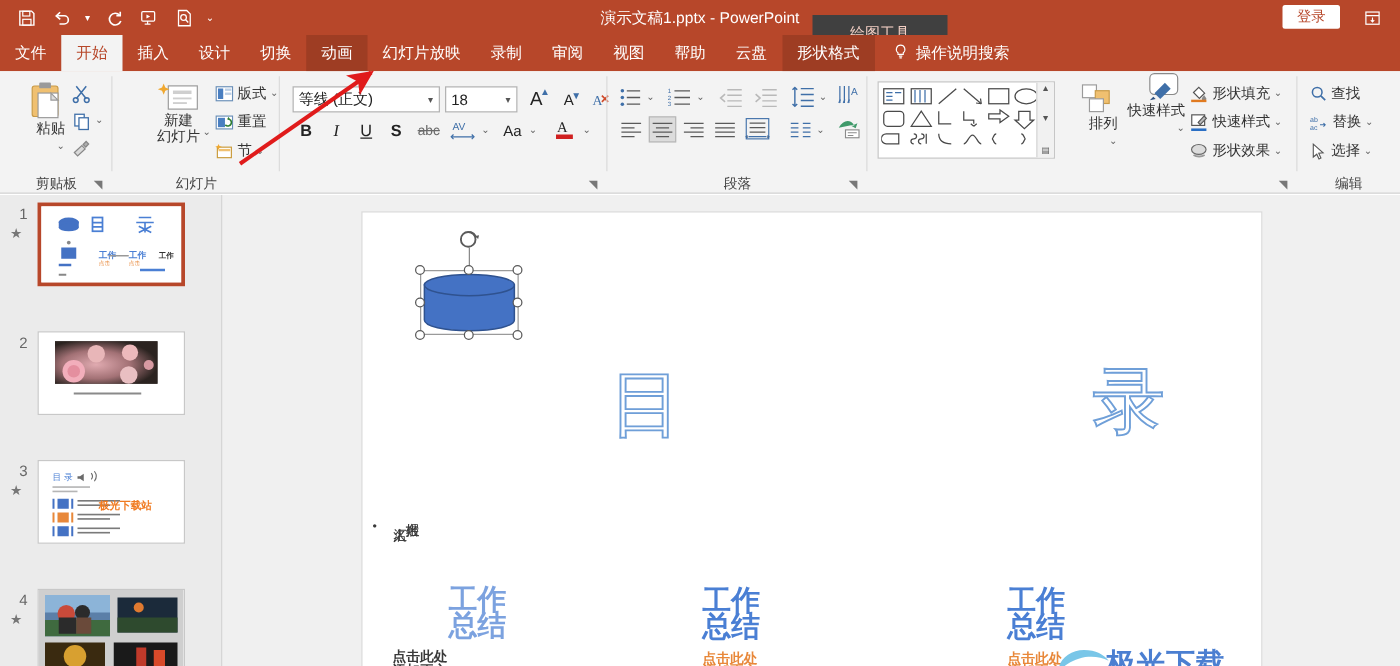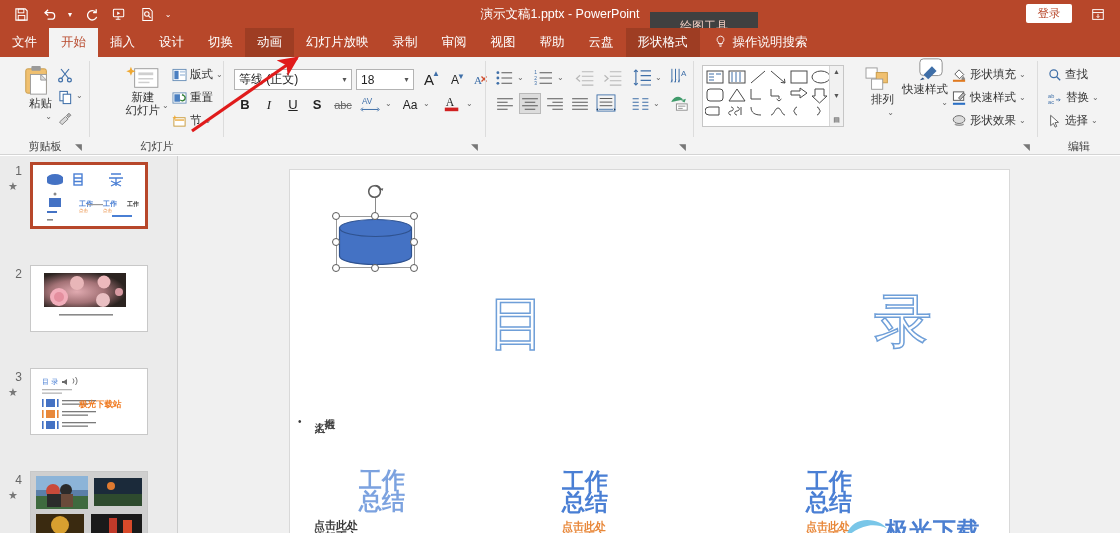--- a/index.html
+++ b/index.html
@@ -484,20 +484,21 @@
       </div>
       <span class="caret" style="position:absolute; left:167px; top:42px;">⌄</span>
       <div class="sq-btn" style="left:182px; top:34px; width:24px; height:23px;">
         <svg width="20" height="18" viewBox="0 0 22 20">
             <path d="M1 9c4-7 10-8 14-2l-3 .3 4 2.2 1.6-4.3-2.4 1" fill="#3f9a6a"></path>
             <rect x="7" y="11" width="12" height="7" fill="#fff" stroke="#8a8a8a"></rect>
             <path d="M9 13.5h8M9 16h5" stroke="#8a8a8a" stroke-width="1"></path>
           </svg>
       </div>
 
+      <div class="gname">段落</div>
       <div class="dialog-launcher" style="right:6px;">◥</div>
       <div class="gsep"></div>
     </div>
 
     <div class="rgroup" style="left:694px; width:344px;">
       <div class="shapes-gallery" style="left:8px; top:8px; width:142px; height:62px;">
         <svg width="126" height="60" viewBox="0 0 126 60" style="position:absolute; left:2px; top:1px;">
           <g fill="none" stroke="#4a4a4a" stroke-width="1">
             <rect x="2" y="4" width="16" height="12"></rect>
               <path d="M4 7h5M4 10h5M4 13h5M11 7h5" stroke="#3f6fa8"></path>

